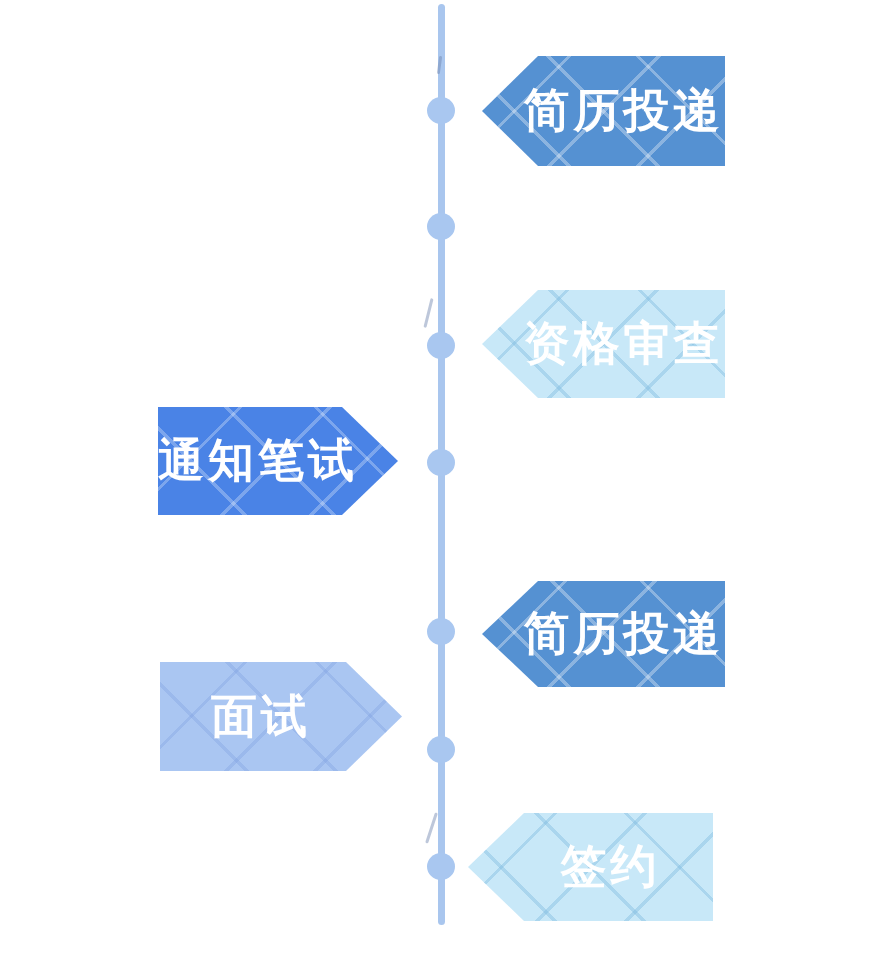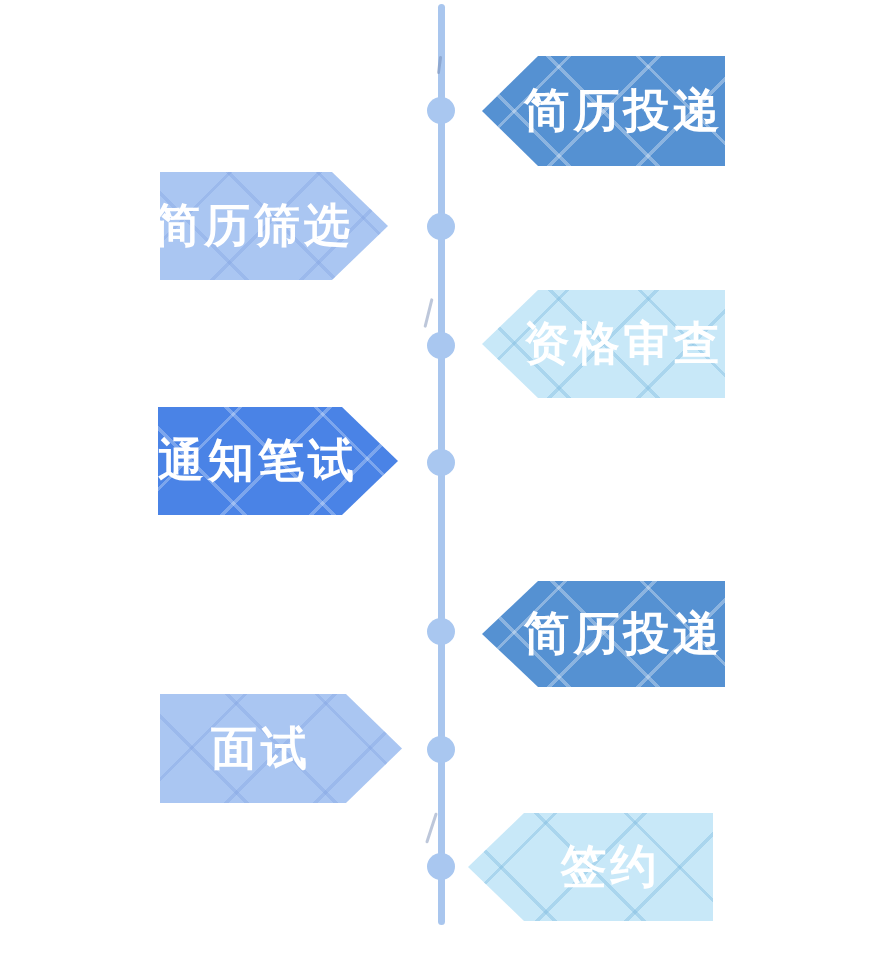--- a/index.html
+++ b/index.html
@@ -72,21 +72,21 @@
   .step.tip-left  .step-label { padding-left: 40px; }
   
   .step.tip-right { clip-path: polygon(0 0, calc(100% - 56px) 0, 100% 50%, calc(100% - 56px) 100%, 0 100%); }
   .step.tip-right .step-label { padding-right: 40px; }
 
   .step-1 { left: 482px; top:  56px; width: 243px; height: 110px; }
   .step-2 { left: 160px; top: 172px; width: 228px; height: 108px; }
   .step-3 { left: 482px; top: 290px; width: 243px; height: 108px; }
   .step-4 { left: 158px; top: 407px; width: 240px; height: 108px; }
   .step-5 { left: 482px; top: 581px; width: 243px; height: 106px; }
-  .step-6 { left: 160px; top: 694px; width: 242px; height: 109px; }
+  .step-6 { left: 160px; top: 662px; width: 242px; height: 109px; }
   .step-7 { left: 468px; top: 813px; width: 245px; height: 108px; }
 
   .step-label { white-space: nowrap; }
 </style>
 </head>
 <body>
 
 <div class="stage" style="--bg: #ffffff; --line: #a9c6ee; --dot: #a9c7f0; --text: #ffffff;">
 
   <div class="timeline-line"></div>
@@ -100,23 +100,20 @@
   <div class="timeline-dot dot-3"></div>
   <div class="timeline-dot dot-4"></div>
   <div class="timeline-dot dot-5"></div>
   <div class="timeline-dot dot-6"></div>
   <div class="timeline-dot dot-7"></div>
 
   <div class="step step-1 tip-left" style="--fill: #5591d2; --pattern: #ffffff52;">
     <span class="step-label">简历投递</span>
   </div>
 
-  <div class="step step-2 tip-right" style="--fill: #aac6f2; --pattern: #7d9fe055;">
-    <span class="step-label">简历筛选</span>
-  </div>
 
   <div class="step step-3 tip-left" style="--fill: #c8e8f8; --pattern: #7cb9de66;">
     <span class="step-label">资格审查</span>
   </div>
 
   <div class="step step-4 tip-right" style="--fill: #4a83e6; --pattern: #ffffff47;">
     <span class="step-label">通知笔试</span>
   </div>
 
   <div class="step step-5 tip-left" style="--fill: #5591d2; --pattern: #ffffff52;">

